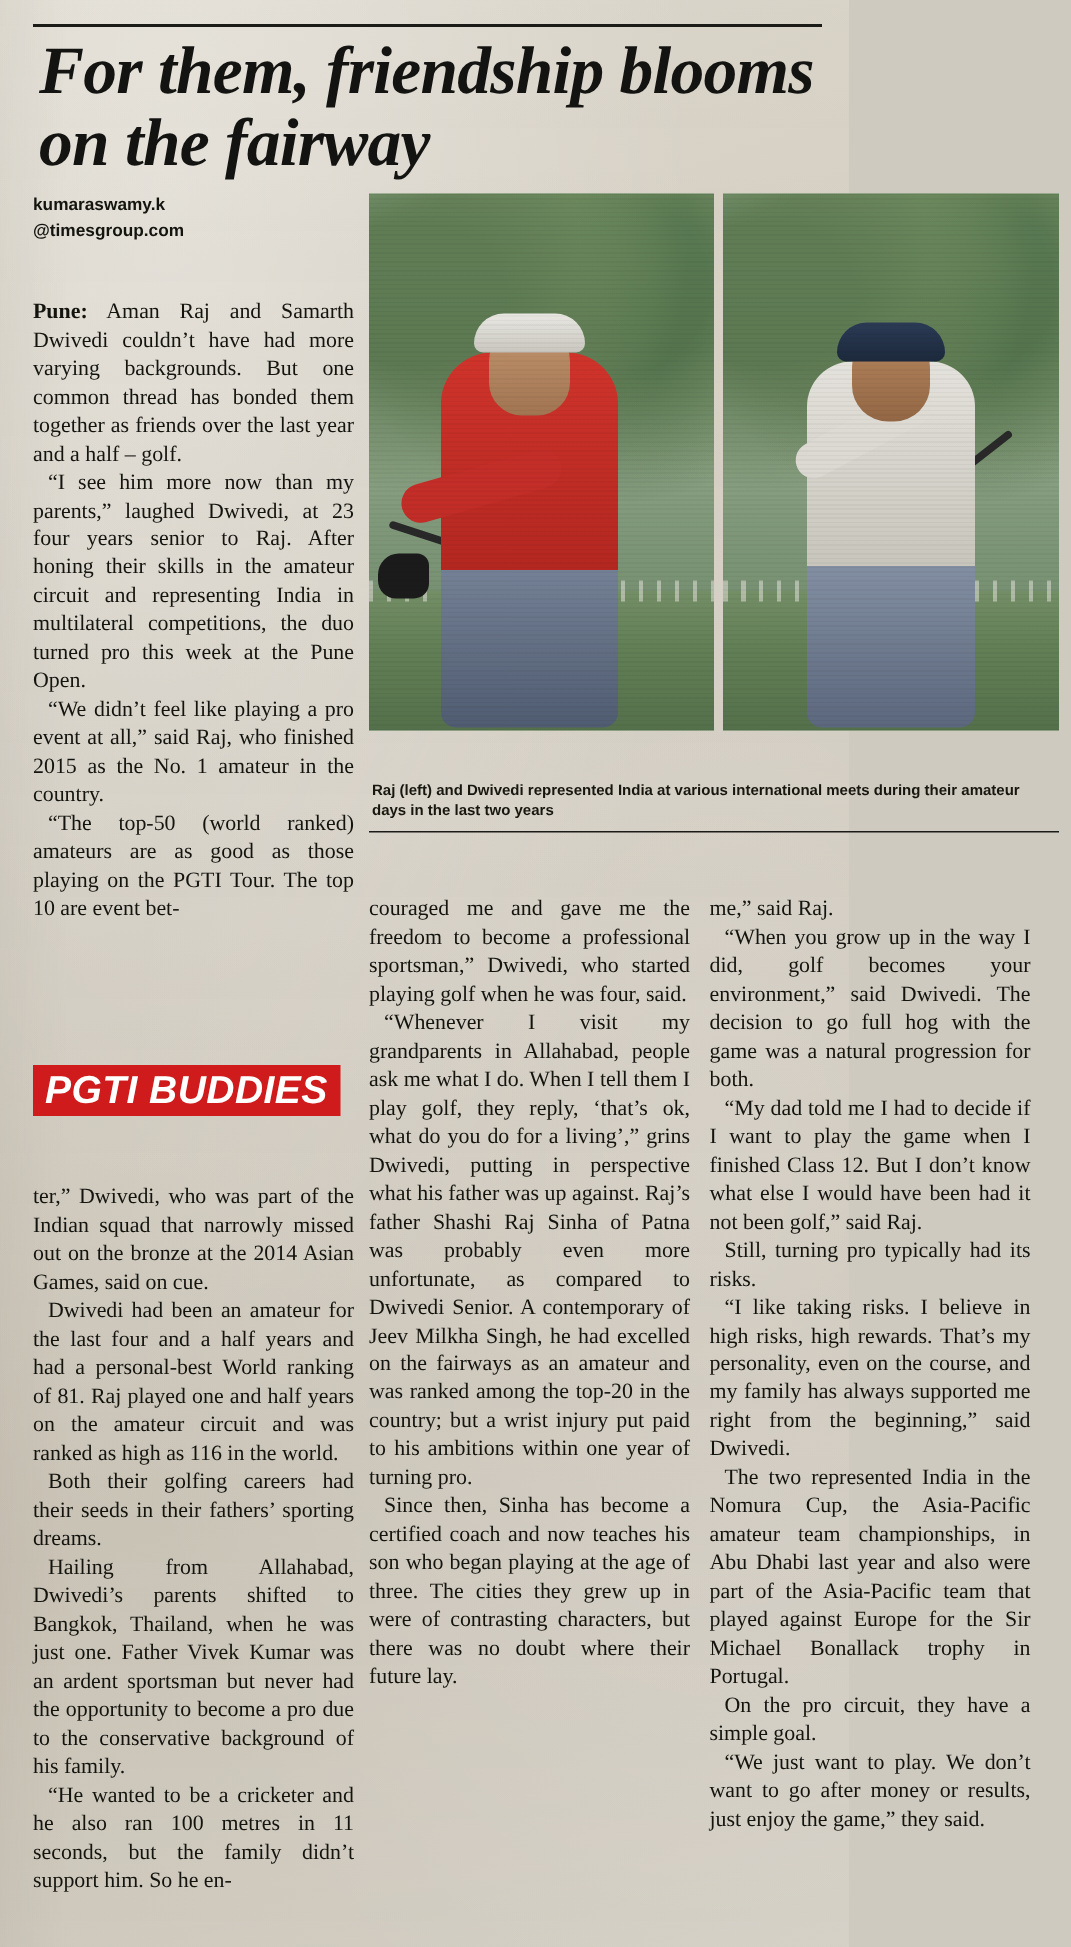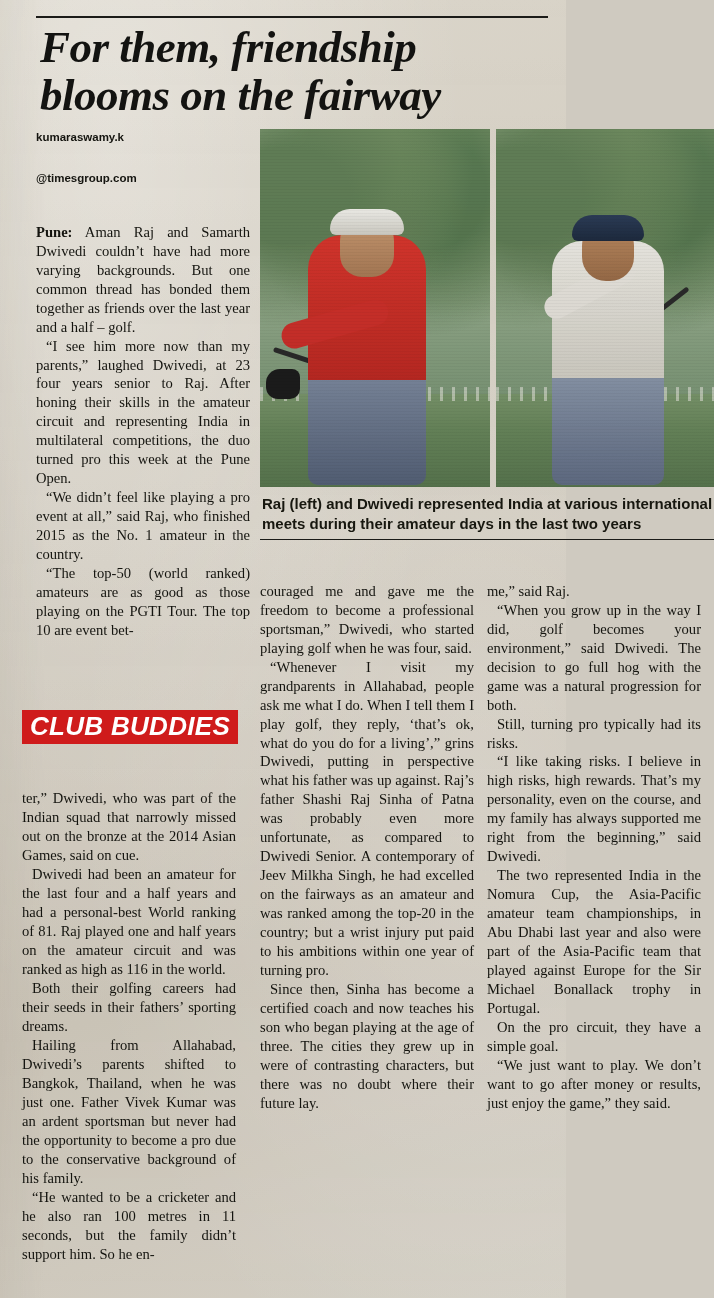--- a/index.html
+++ b/index.html
@@ -17,21 +17,21 @@
   .page {
     position: relative;
     width: 566px;
     height: 1298px;
     background: #d6d1c6;
     background-image:
       radial-gradient(ellipse at 20% 10%, rgba(255,255,255,0.30), rgba(255,255,255,0) 55%),
       radial-gradient(ellipse at 85% 60%, rgba(255,255,255,0.22), rgba(255,255,255,0) 60%),
       linear-gradient(160deg, #dcd7cc 0%, #d2ccc0 40%, #cdc6b9 70%, #d8d3c8 100%);
     box-sizing: border-box;
-    padding: 14px 18px 10px 36px;
+    padding: 14px 18px 10px 22px;
   }
   .paper-tint {
     position: absolute;
     inset: 0;
     pointer-events: none;
     background:
       linear-gradient(to right, rgba(120,115,100,0.10), rgba(255,255,255,0) 8%),
       linear-gradient(to bottom, rgba(255,255,255,0.18), rgba(0,0,0,0.03));
     mix-blend-mode: multiply;
     opacity: .6;
@@ -54,21 +54,20 @@
   .byline {
     font-family: "Liberation Sans", sans-serif;
     font-weight: bold;
     font-size: 11.5px;
     line-height: 1.45;
     color: #14140f;
     margin-bottom: 8px;
   }
   .byline .mail {
     font-weight: bold;
-    margin-top: 24px;
   }
   
   .top-block {
     display: flex;
     gap: 10px;
     align-items: flex-start;
     justify-content: space-between;
   }
   .col-narrow {
     width: 214px;
@@ -169,25 +168,26 @@
   .photo .grain {
     position: absolute; inset: 0;
     background:
       repeating-linear-gradient(0deg, rgba(0,0,0,0.035) 0 1px, rgba(0,0,0,0) 1px 3px),
       linear-gradient(180deg, rgba(255,255,255,.12), rgba(0,0,0,.10));
     mix-blend-mode: multiply;
   }
   .caption {
     font-family: "Liberation Sans", sans-serif;
     font-weight: bold;
-    font-size: 15px;
+    font-size: 10px;
     line-height: 1.28;
     color: #17170f;
     padding: 7px 2px 6px 2px;
     border-bottom: 1.5px solid #1b1b18;
+    margin-top: 28px;
   }
   
   .body-text {
     font-family: "Liberation Serif", serif;
     font-size: 14.6px;
     line-height: 1.30;
     text-align: justify;
     color: #14140f;
     -webkit-hyphens: auto;
     hyphens: auto;
@@ -287,33 +287,34 @@
           <div class="body-text">
             <p class="first">couraged me and gave me the freedom to become a professional sportsman,” Dwivedi, who started playing golf when he was four, said.</p>
             <p>“Whenever I visit my grandparents in Allahabad, people ask me what I do. When I tell them I play golf, they reply, ‘that’s ok, what do you do for a living’,” grins Dwivedi, putting in perspective what his father was up against. Raj’s father Shashi Raj Sinha of Patna was probably even more unfortunate, as compared to Dwivedi Senior. A contemporary of Jeev Milkha Singh, he had excelled on the fairways as an amateur and was ranked among the top-20 in the country; but a wrist injury put paid to his ambitions within one year of turning pro.</p>
             <p>Since then, Sinha has become a certified coach and now teaches his son who began playing at the age of three. The cities they grew up in were of contrasting characters, but there was no doubt where their future lay.</p>
           </div>
         </div>
         <div class="col">
           <div class="body-text">
             <p class="first">me,” said Raj.</p>
             <p>“When you grow up in the way I did, golf becomes your environment,” said Dwivedi. The decision to go full hog with the game was a natural progression for both.</p>
+            <p>“My dad told me I had to decide if I want to play the game when I finished Class 12. But I don’t know what else I would have been had it not been golf,” said Raj.</p>
             <p>Still, turning pro typically had its risks.</p>
             <p>“I like taking risks. I believe in high risks, high rewards. That’s my personality, even on the course, and my family has always supported me right from the beginning,” said Dwivedi.</p>
             <p>The two represented India in the Nomura Cup, the Asia-Pacific amateur team championships, in Abu Dhabi last year and also were part of the Asia-Pacific team that played against Europe for the Sir Michael Bonallack trophy in Portugal.</p>
             <p>On the pro circuit, they have a simple goal.</p>
             <p>“We just want to play. We don’t want to go after money or results, just enjoy the game,” they said.</p>
           </div>
         </div>
       </div>
     </div>
   </div>
 
   <div style="position:absolute; left:22px; top:700px; width:214px;">
-    <div class="club-buddies">CLUB BUDDIES</div>
+    <div class="club-buddies">PGTI BUDDIES</div>
     <div class="body-text">
       <p class="first">ter,” Dwivedi, who was part of the Indian squad that narrowly missed out on the bronze at the 2014 Asian Games, said on cue.</p>
       <p>Dwivedi had been an amateur for the last four and a half years and had a personal-best World ranking of 81. Raj played one and half years on the amateur circuit and was ranked as high as 116 in the world.</p>
       <p>Both their golfing careers had their seeds in their fathers’ sporting dreams.</p>
       <p>Hailing from Allahabad, Dwivedi’s parents shifted to Bangkok, Thailand, when he was just one. Father Vivek Kumar was an ardent sportsman but never had the opportunity to become a pro due to the conservative background of his family.</p>
       <p>“He wanted to be a cricketer and he also ran 100 metres in 11 seconds, but the family didn’t support him. So he en-</p>
     </div>
   </div>
 
 </div>

